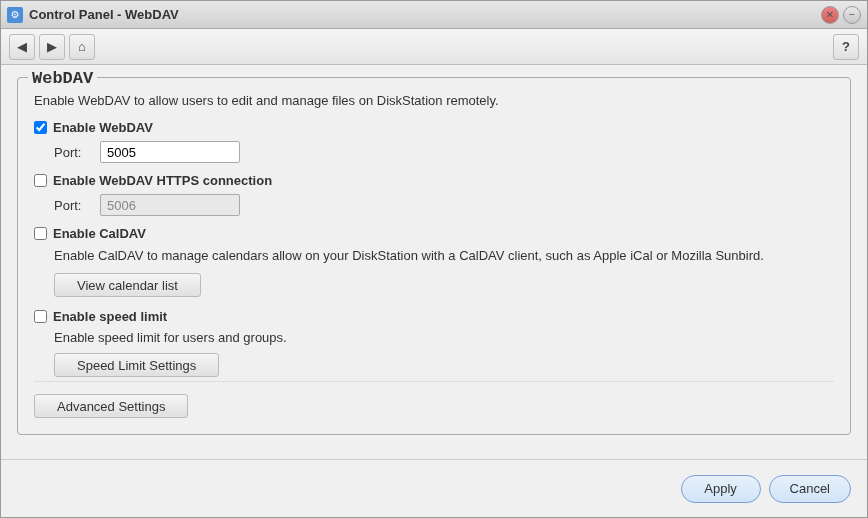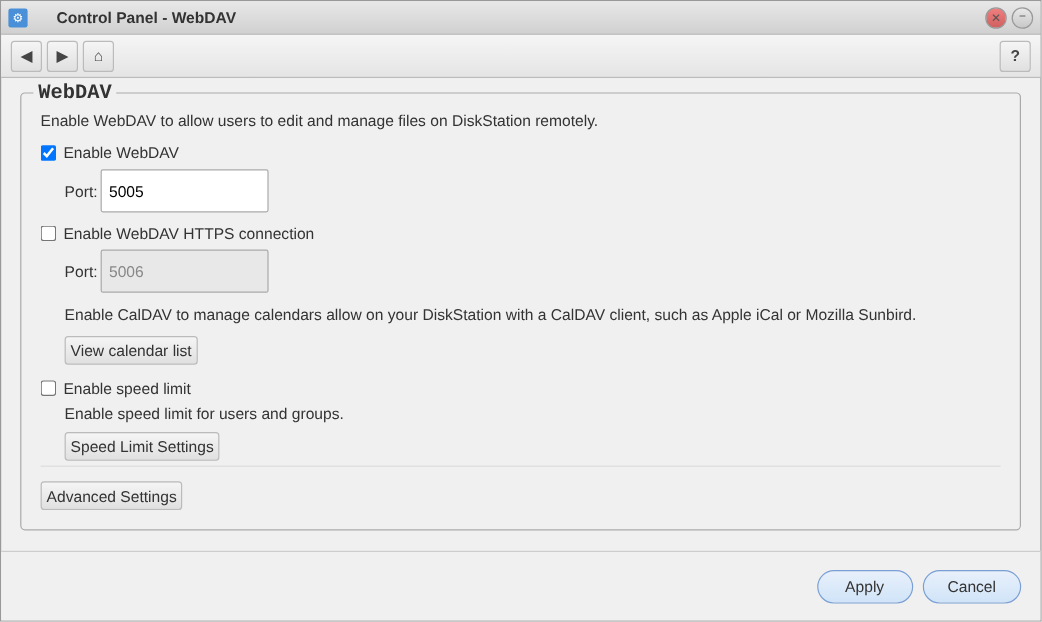--- a/index.html
+++ b/index.html
@@ -43,21 +43,20 @@
       justify-content: center;
       font-size: 10px;
       color: white;
     }
 
     .titlebar-title {
       flex: 1;
       font-size: 13px;
       font-weight: bold;
       color: #333;
-      margin-left: 18px;
     }
 
     .titlebar-buttons {
       display: flex;
       gap: 4px;
     }
 
     .titlebar-btn {
       width: 18px;
       height: 18px;
@@ -160,38 +159,39 @@
 
     .checkbox-row input[type="checkbox"] {
       width: 13px;
       height: 13px;
       cursor: pointer;
     }
 
     .checkbox-label {
       color: #333;
       cursor: pointer;
+      font-weight: bold;
     }
 
     .port-row {
       display: flex;
       align-items: center;
-      gap: 0;
+      gap: 16px;
       margin-left: 20px;
       margin-bottom: 10px;
     }
 
     .port-label {
       color: #333;
       min-width: 30px;
     }
 
     .port-input {
       width: 140px;
-      height: 36px;
+      height: 22px;
       border: 1px solid #aaa;
       border-radius: 2px;
       padding: 2px 6px;
       font-size: 13px;
       background: white;
     }
 
     .port-input:disabled {
       background: #e8e8e8;
       color: #888;
@@ -201,21 +201,21 @@
       margin-left: 20px;
       color: #333;
       line-height: 1.4;
       margin-bottom: 8px;
     }
 
     .action-button {
       border: 1px solid #bbb;
       background: linear-gradient(to bottom, #f5f5f5, #e0e0e0);
       border-radius: 3px;
-      padding: 3px 4px;
+      padding: 3px 22px;
       font-size: 13px;
       cursor: pointer;
       color: #333;
       height: 24px;
     }
 
     .caldav-button-row {
       margin-left: 20px;
       margin-bottom: 12px;
     }
@@ -307,20 +307,24 @@
       <div class="checkbox-row">
         <input type="checkbox" id="enableHTTPS" style="">
         <label for="enableHTTPS" class="checkbox-label">Enable WebDAV HTTPS connection</label>
       </div>
 
       <div class="port-row">
         <span class="port-label">Port:</span>
         <input type="text" class="port-input" value="5006" disabled="" style="">
       </div>
 
+      <div class="checkbox-row">
+        <input type="checkbox" id="enableCalDAV" style="">
+        <label for="enableCalDAV" class="checkbox-label">Enable CalDAV</label>
+      </div>
 
       <p class="caldav-desc">Enable CalDAV to manage calendars allow on your DiskStation with a CalDAV client, such as Apple iCal or Mozilla Sunbird.</p>
 
       <div class="caldav-button-row">
         <button class="action-button">View calendar list</button>
       </div>
 
       <div class="checkbox-row">
         <input type="checkbox" id="enableSpeed" style="">
         <label for="enableSpeed" class="checkbox-label">Enable speed limit</label>

